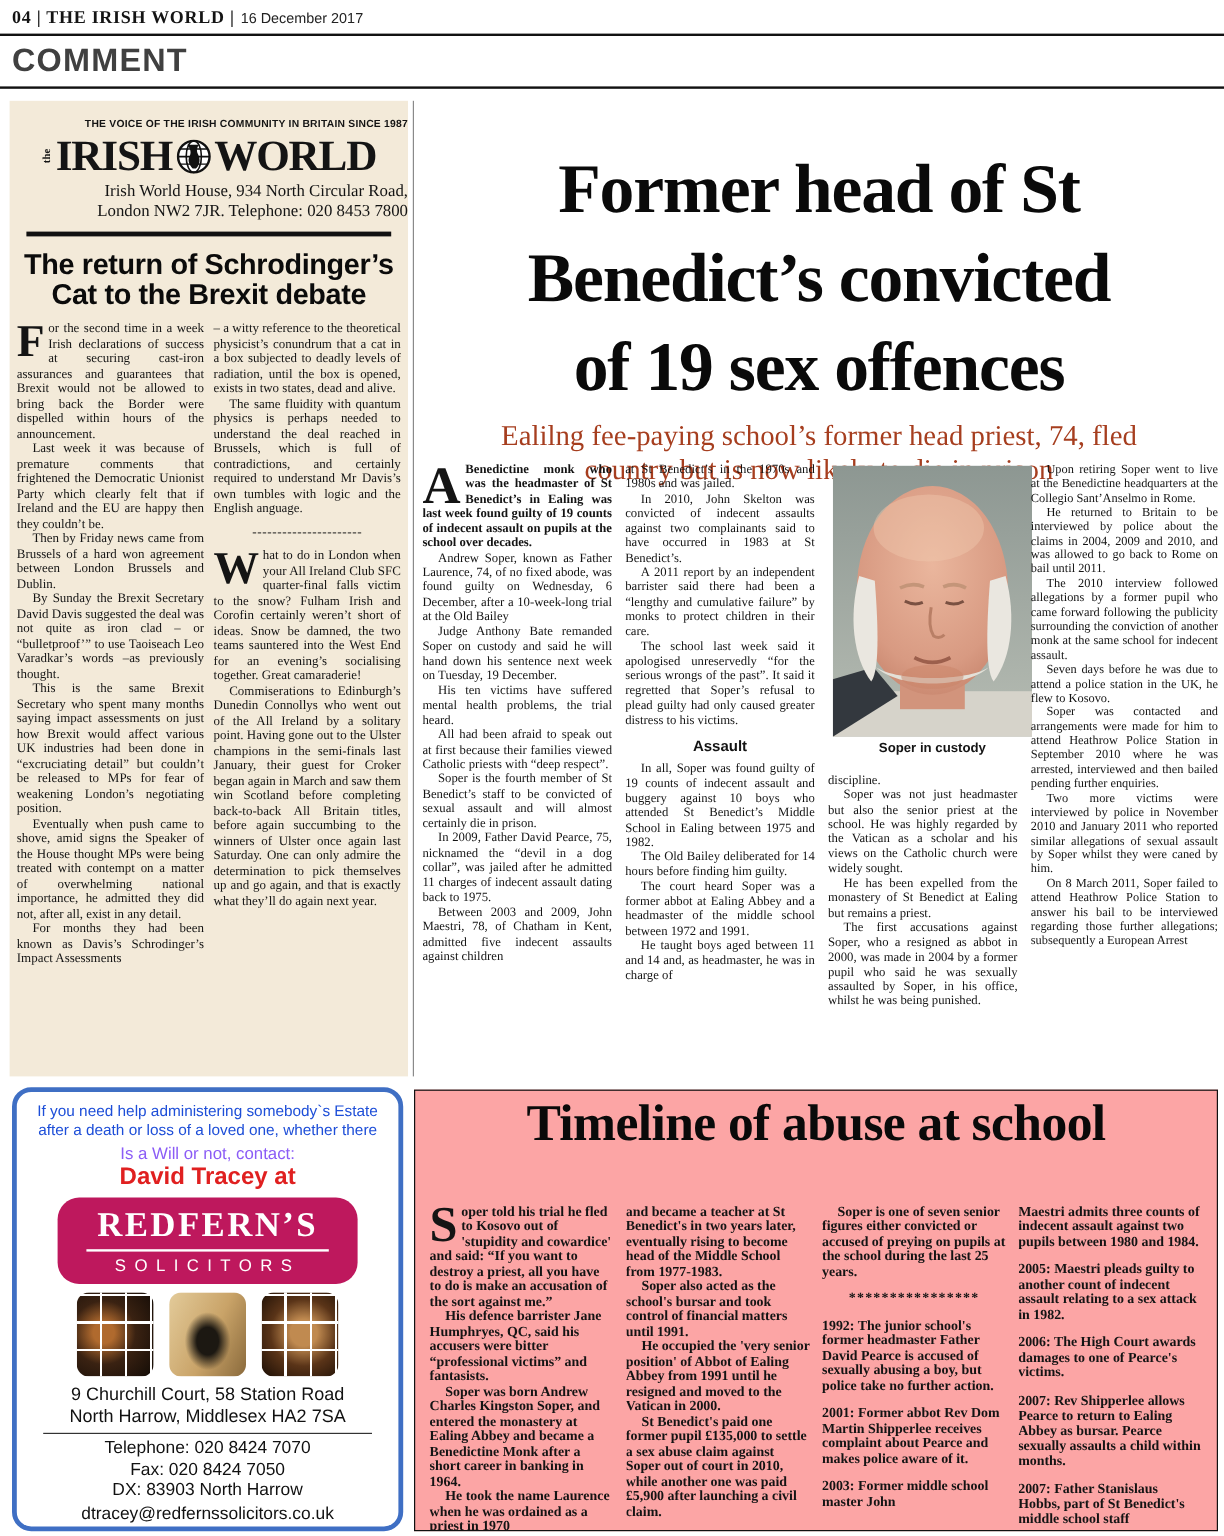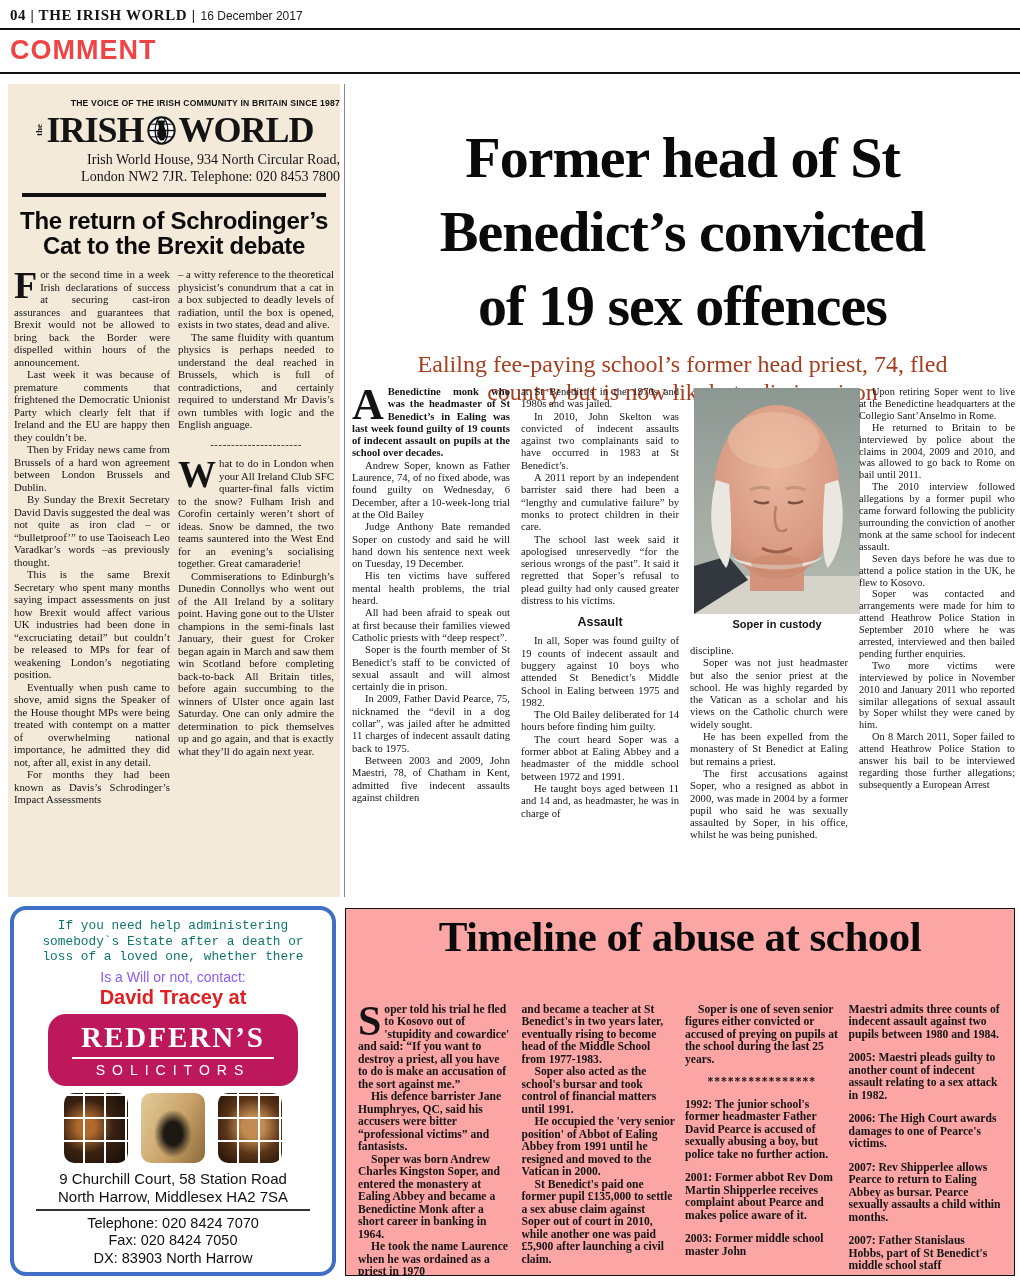--- a/index.html
+++ b/index.html
@@ -7,21 +7,21 @@
        font-family:"Liberation Serif","DejaVu Serif",serif;color:#141414;}
   .abs{position:absolute;}
   p{margin:0;}
 
   
   .pg-header{left:10px;top:6px;white-space:nowrap;}
   .pg-ed{font:600 15px "Liberation Serif",serif;letter-spacing:.6px;}
   .pg-date{font:12px "Liberation Sans",sans-serif;color:#222;margin-left:5px;}
   .rule-top{left:0;right:0;top:28px;height:2px;background:#111;}
   .section-title{left:10px;top:35px;font:bold 27px "Liberation Sans",sans-serif;
-                 color:#ef4444;letter-spacing:1px;}
+                 color:#404040;letter-spacing:1px;}
   .rule-section{left:0;right:0;top:72px;height:2px;background:#111;}
 
   
   .left-panel{left:8px;top:84px;width:332px;height:813px;background:#f3ead9;overflow:hidden;}
   .masthead{text-align:right;padding-top:14px;}
   .tagline{font:bold 8.6px "Liberation Sans",sans-serif;letter-spacing:.2px;}
   .logo-row{display:flex;align-items:center;justify-content:center;gap:2px;margin-top:1px;}
   .logo-the{font:bold 9px "Liberation Serif",serif;writing-mode:vertical-rl;transform:rotate(180deg);}
   .logo-word{font:bold 36px "Liberation Serif",serif;letter-spacing:-1px;}
   .globe{width:29px;height:29px;margin:0 1px;}
@@ -69,21 +69,21 @@
   .tl-col .bp+.bp{text-indent:13px;}
   .tl-dropcap>p:first-child::first-letter{float:left;font-size:42px;line-height:33px;padding:1px 3px 0 0;}
   .tl-entry{margin:0 0 11px;text-indent:0;}
   .tl-stars{text-align:center;letter-spacing:1px;margin:8px 0 10px;}
   .tl-intro{text-indent:13px;margin-bottom:10px;}
 
   
   .ad{left:10px;top:906px;width:326px;height:370px;box-sizing:border-box;
       border:4px solid #3f6fc4;border-radius:16px;background:#fff;overflow:hidden;
       text-align:center;font-family:"Liberation Sans","DejaVu Sans",sans-serif;}
-  .ad-intro{font-size:12.8px;line-height:1.22;margin:8px 16px 0;color:#0f766e;font-family:Liberation Mono, monospace;}
+  .ad-intro{font-size:12.8px;line-height:1.22;margin:8px 16px 0;color:#1d4ed8;}
   .ad-contact{font-size:14px;margin-top:4px;color:#8b5cf6;}
   .ad-name{font-weight:bold;font-size:20px;color:#e02020;margin-top:1px;}
   .brand-box{margin:5px auto 0;width:250px;background:#be185d;border-radius:18px;
              padding:7px 0 8px;color:#fff;}
   .brand-name{font:bold 29px "Liberation Serif",serif;letter-spacing:2px;}
   .brand-rule{height:2px;background:#fff;margin:3px 24px;}
   .brand-sub{font-size:14px;letter-spacing:7px;}
   .ad-imgs{display:flex;justify-content:center;gap:13px;margin-top:7px;}
   .ad-img{width:64px;height:70px;border-radius:10px;}
   .img-gavel{background:

